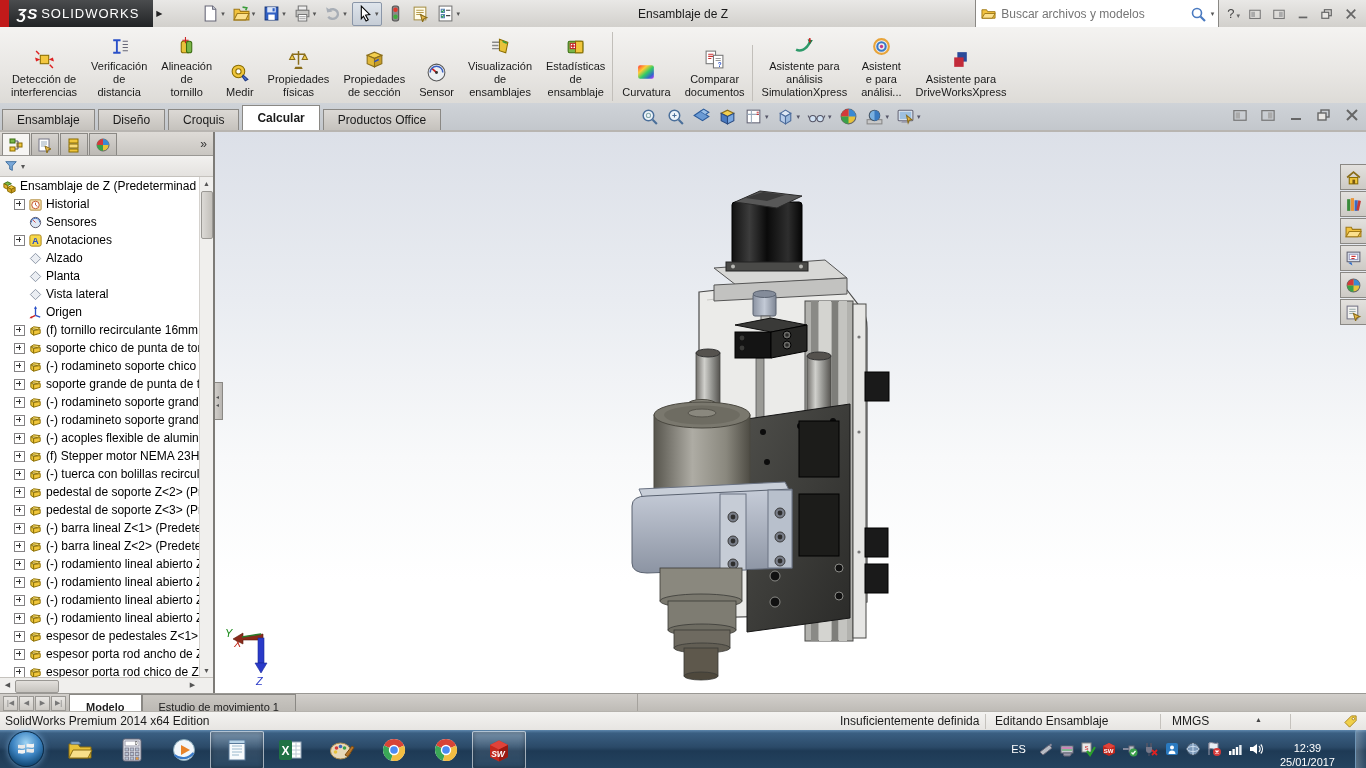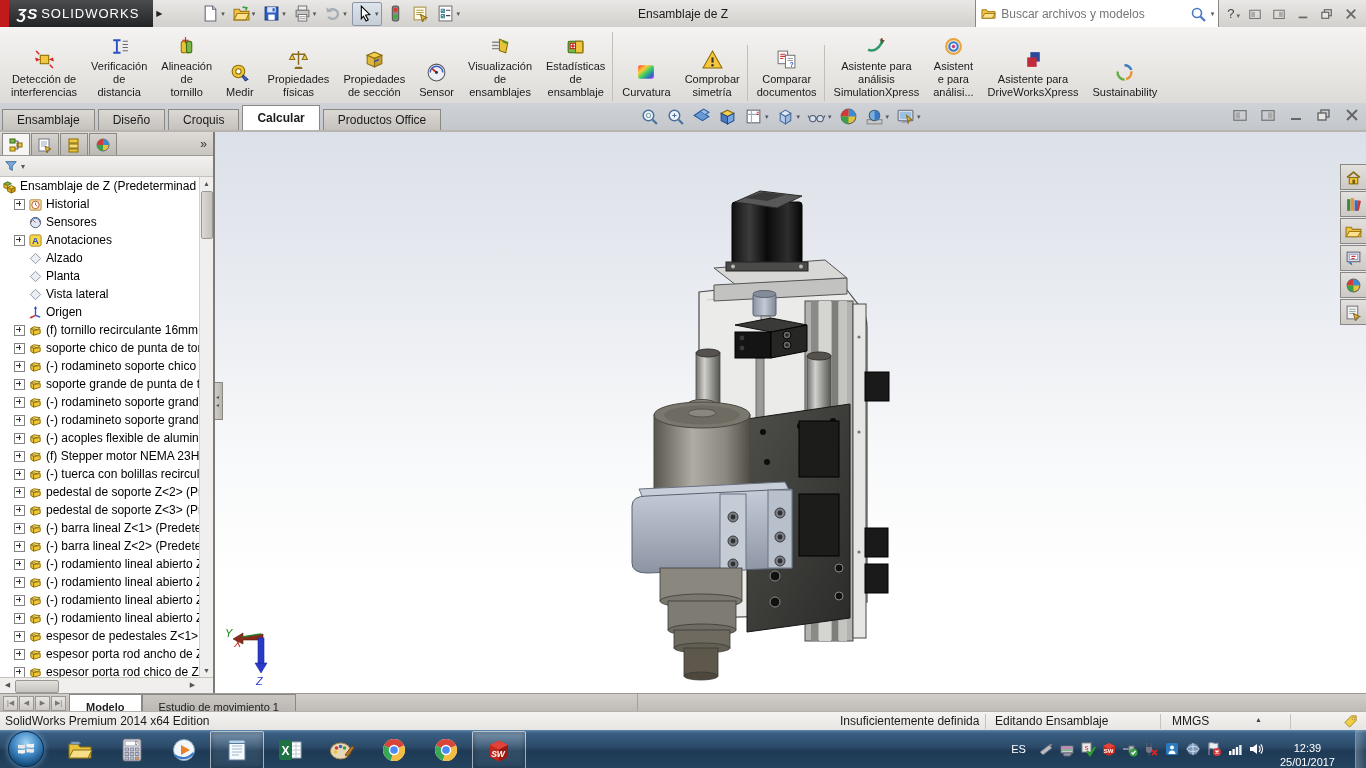--- a/index.html
+++ b/index.html
@@ -400,31 +400,20 @@
                   <stop offset=".8" stop-color="#36c"></stop>
                   <stop offset="1" stop-color="#c3f"></stop>
                 </linearGradient>
               </defs>
               <rect x="2" y="3" width="15" height="13" rx="2" fill="url(#rbg)"></rect>
             </svg>
           </span>
           <span class="lbl">Curvatura</span>
         </div>
 
-        <div class="rbtn divafter">
-          <span class="ico">
-            <svg viewBox="0 0 20 20">
-              <path d="M10 2l9 16H1z" fill="#f7c63e" stroke="#8a6d00"></path>
-              <path d="M10 8v5" stroke="#333" stroke-width="2"></path>
-              <circle cx="10" cy="15.5" r="1.2" fill="#333"></circle>
-            </svg>
-          </span>
-          <span class="lbl">Comprobar
-simetría</span>
-        </div>
 
         <div class="rbtn divafter">
           <span class="ico">
             <svg viewBox="0 0 20 20">
               <rect x="2" y="2" width="9" height="12" fill="#fff" stroke="#777"></rect>
               <path d="M4 5h5M4 7h5M4 9h3" stroke="#c33"></path>
               <rect x="9" y="6" width="9" height="12" fill="#fff" stroke="#777"></rect>
               <path d="M11 9h5M11 11h5" stroke="#999"></path>
               <text x="13" y="17" font-size="6" fill="#2a50c8" font-weight="bold">?</text>
             </svg>
@@ -463,30 +452,20 @@
           <span class="ico">
             <svg viewBox="0 0 20 20">
               <rect x="7" y="3" width="9" height="9" fill="#2a4a9a"></rect>
               <rect x="4" y="8" width="9" height="9" fill="#c22a3a"></rect>
             </svg>
           </span>
           <span class="lbl">Asistente para
 DriveWorksXpress</span>
         </div>
 
-        <div class="rbtn">
-          <span class="ico">
-            <svg viewBox="0 0 20 20">
-              <path d="M10 3a7 7 0 0 1 6.5 4.5" fill="none" stroke="#3a7ac8" stroke-width="2.4"></path>
-              <path d="M16.5 9a7 7 0 0 1-5 7.5" fill="none" stroke="#e8933a" stroke-width="2.4"></path>
-              <path d="M10 17a7 7 0 0 1-6.5-8" fill="none" stroke="#6ab04a" stroke-width="2.4"></path>
-            </svg>
-          </span>
-          <span class="lbl">Sustainability</span>
-        </div>
       </div>
   </div>
 
   <div class="tabrow">
     <div class="doc-tabs">
 
     <div class="dtab">Ensamblaje</div>
         <div class="dtab">Diseño</div>
         <div class="dtab">Croquis</div>
         <div class="dtab active">Calcular</div>

